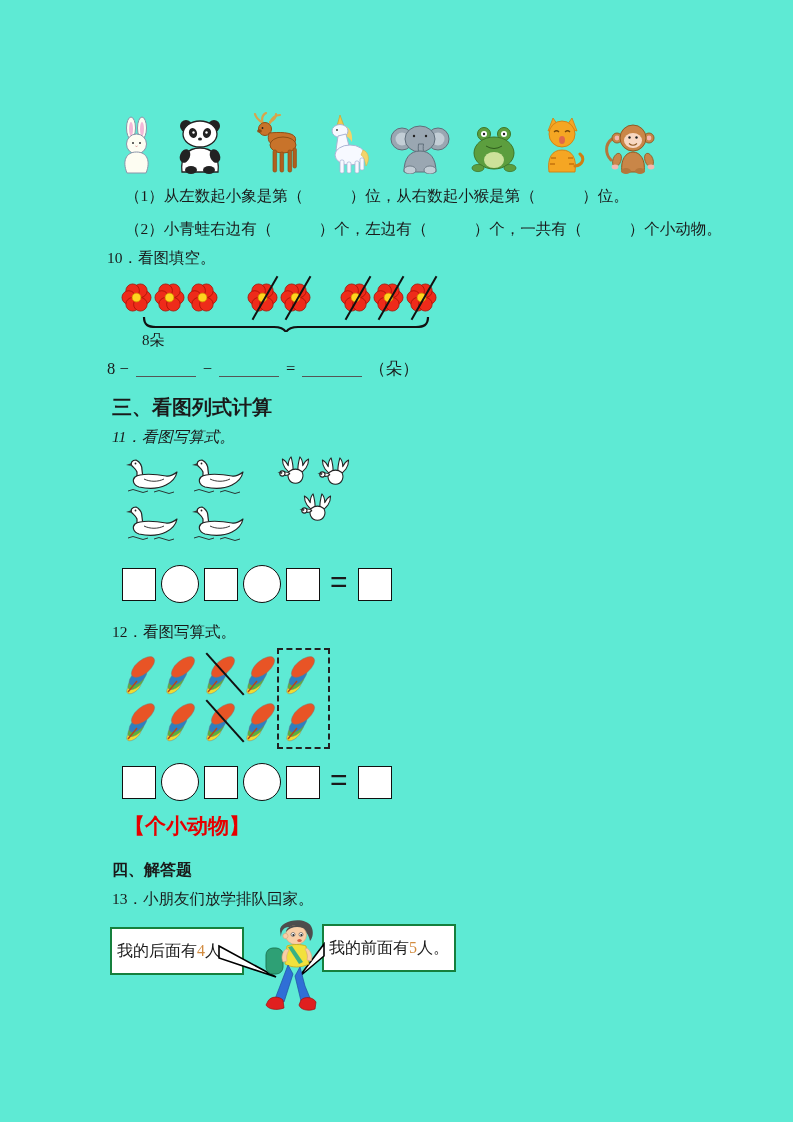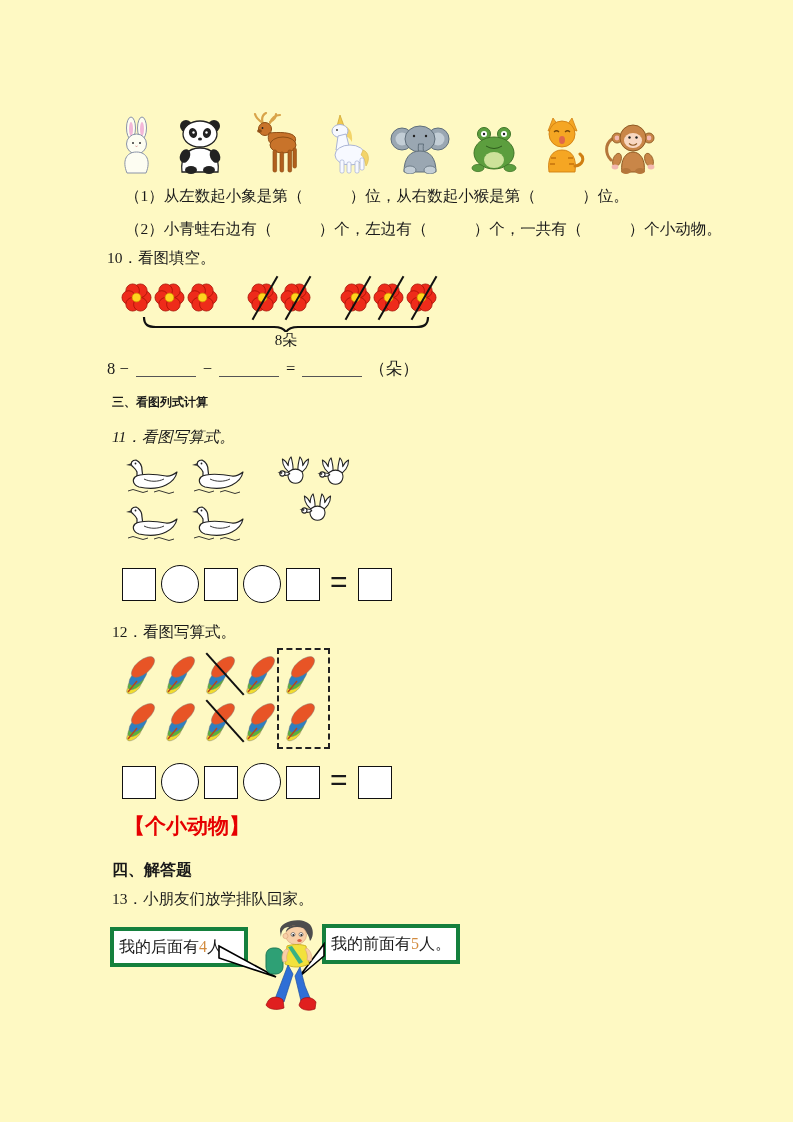--- a/index.html
+++ b/index.html
@@ -1,33 +1,33 @@
 <!DOCTYPE html>
 <html><head>
 <meta charset="utf-8">
 <style>
   html,body{margin:0;padding:0;background:#fff;}
-  #page{position:relative;width:793px;height:1122px;background:#fef9c3;overflow:hidden;
+  #page{position:relative;width:793px;height:1122px;background:#5eead4;overflow:hidden;
         font-family:"Liberation Serif","DejaVu Serif",serif;color:#1a1a1a;font-size:15.5px;}
   .abs{position:absolute;}
   .sans-bold{font-family:"Liberation Sans","DejaVu Sans",sans-serif;font-weight:bold;}
   
   #animal-row{left:118px;top:96px;width:545px;height:82px;display:flex;align-items:flex-end;justify-content:space-between;}
   .animal{display:inline-block;}
   
   .qline{white-space:nowrap;}
   
   #flower-row{left:120px;top:282px;display:flex;gap:27px;}
   .flower-group{display:flex;}
   .icon-wrap{position:relative;display:inline-block;line-height:0;}
   .cross{position:absolute;width:0;border-left:2.6px solid #111;}
   .cross-flower{left:55%;top:-9px;height:50px;transform:rotate(30deg);}
   .cross-feather{left:50%;top:-7px;height:56px;transform:rotate(-42deg);}
   #brace-wrap{left:142px;top:316px;width:288px;}
-  #brace-label{left:142px;top:331px;width:288px;text-align:center;font-size:15px;}
+  #brace-label{left:142px;top:331px;width:288px;font-size:15px;}
   
   .blank{display:inline-block;width:60px;height:15px;border-bottom:1.5px solid #555;vertical-align:-3px;margin:0 7px;}
   #q10-equation{left:107px;top:358px;font-size:16.5px;}
   
   #swim-grid{left:124px;top:458px;display:grid;grid-template-columns:repeat(2,66px);row-gap:9px;}
   #fly-group{left:276px;top:452px;width:90px;height:80px;}
   .fly-swan{position:absolute;}
   .fly-swan:nth-child(1){left:0;top:4px;}
   .fly-swan:nth-child(2){left:40px;top:5px;}
   .fly-swan:nth-child(3){left:22px;top:41px;}
@@ -35,21 +35,21 @@
   .shape-row{display:flex;align-items:center;gap:5px;}
   .sq{width:32px;height:31px;border:1.7px solid #111;background:#fff;}
   .ci{width:36px;height:36px;border:1.7px solid #111;border-radius:50%;background:#fff;}
   .eqs{font-size:30px;line-height:30px;margin:0 5px 4px 5px;font-family:"Liberation Sans",sans-serif;}
   
   #feather-grid{left:124px;top:653px;display:grid;grid-template-columns:repeat(5,40px);row-gap:5px;}
   #dash-box{left:277px;top:648px;width:49px;height:97px;border:2px dashed #222;}
   
   #ability-heading{left:124px;top:812px;font-size:21px;color:#e60000;}
   
-  .bubble{border:4px solid #15803d;background:#fff;padding:6px 5px;font-size:16px;white-space:nowrap;line-height:20px;}
+  .bubble{border:2px solid #15803d;background:#fff;padding:12px 5px;font-size:16px;white-space:nowrap;line-height:20px;}
   .hl{color:#d28b3f;}
 </style>
 </head>
 <body>
 
 <div id="page">
 
   <div id="animal-row" class="abs">
     <span class="animal">
       <svg viewBox="0 0 36 58" width="36" height="58">
@@ -295,21 +295,21 @@
   <div id="brace-wrap" class="abs">
     <svg viewBox="0 0 288 16" width="288" height="16">
       <path d="M2 1 C2 9 6 11 14 11 L132 11 C139 11 142 13 144 16 C146 13 149 11 156 11 L274 11 C282 11 286 9 286 1" fill="none" stroke="#111" stroke-width="2.2"></path>
     </svg>
   </div>
   <div id="brace-label" class="abs">8朵</div>
   <div id="q10-equation" class="abs qline">
     <span>8 −</span><span class="blank"></span><span>−</span><span class="blank"></span><span>=</span><span class="blank"></span><span>（朵）</span>
   </div>
 
-  <div class="abs qline sans-bold" style="left:112px;top:394px;font-size:12px;">三、看图列式计算</div>
+  <div class="abs qline sans-bold" style="left:112px;top:394px;font-size:20px;">三、看图列式计算</div>
   <div class="abs qline" style="left:112px;top:427px;font-style:italic;">11．看图写算式。</div>
 
   <div id="swim-grid" class="abs">
       <span class="icon-wrap"><svg viewBox="0 0 56 38" width="56" height="38" xmlns="http://www.w3.org/2000/svg">
     <g fill="#fff" stroke="#222" stroke-width="1.2" stroke-linejoin="round">
       <path d="M12 2 C8 2 6 5 8 8 C10 10 12 11 13 14 L13 20 L19 20 L18 12 C18 8 16 4 12 2 Z"></path>
       <path d="M11 19 C8 22 9 27 15 29 C24 31 34 31 42 27 C48 24 52 19 53 14 C49 17 46 19 42 18 C32 16 16 15 11 19 Z"></path>
     </g>
     <path d="M20 21 C26 24 34 24 40 21" fill="none" stroke="#222" stroke-width="0.9"></path>
     <path d="M8 5 L2 7 L8 8 Z" fill="#333"></path>

